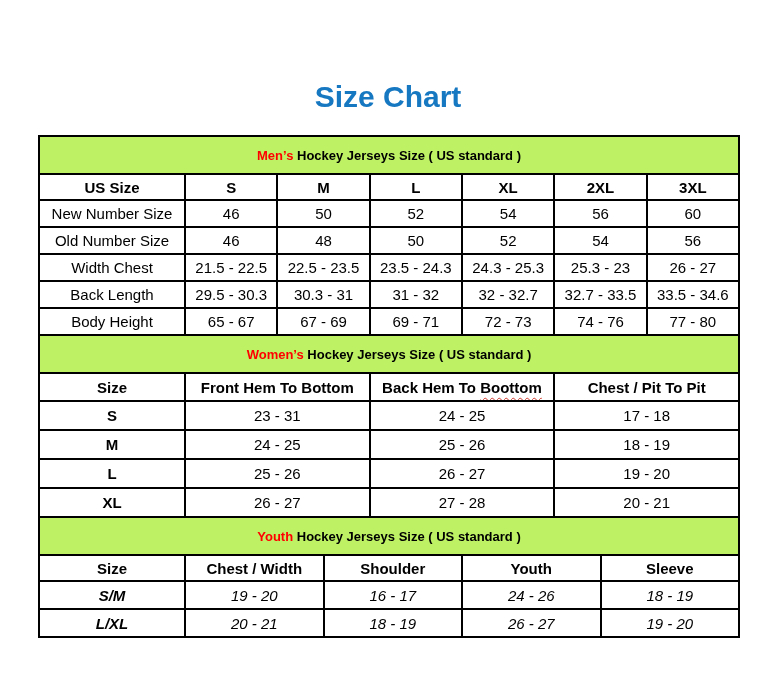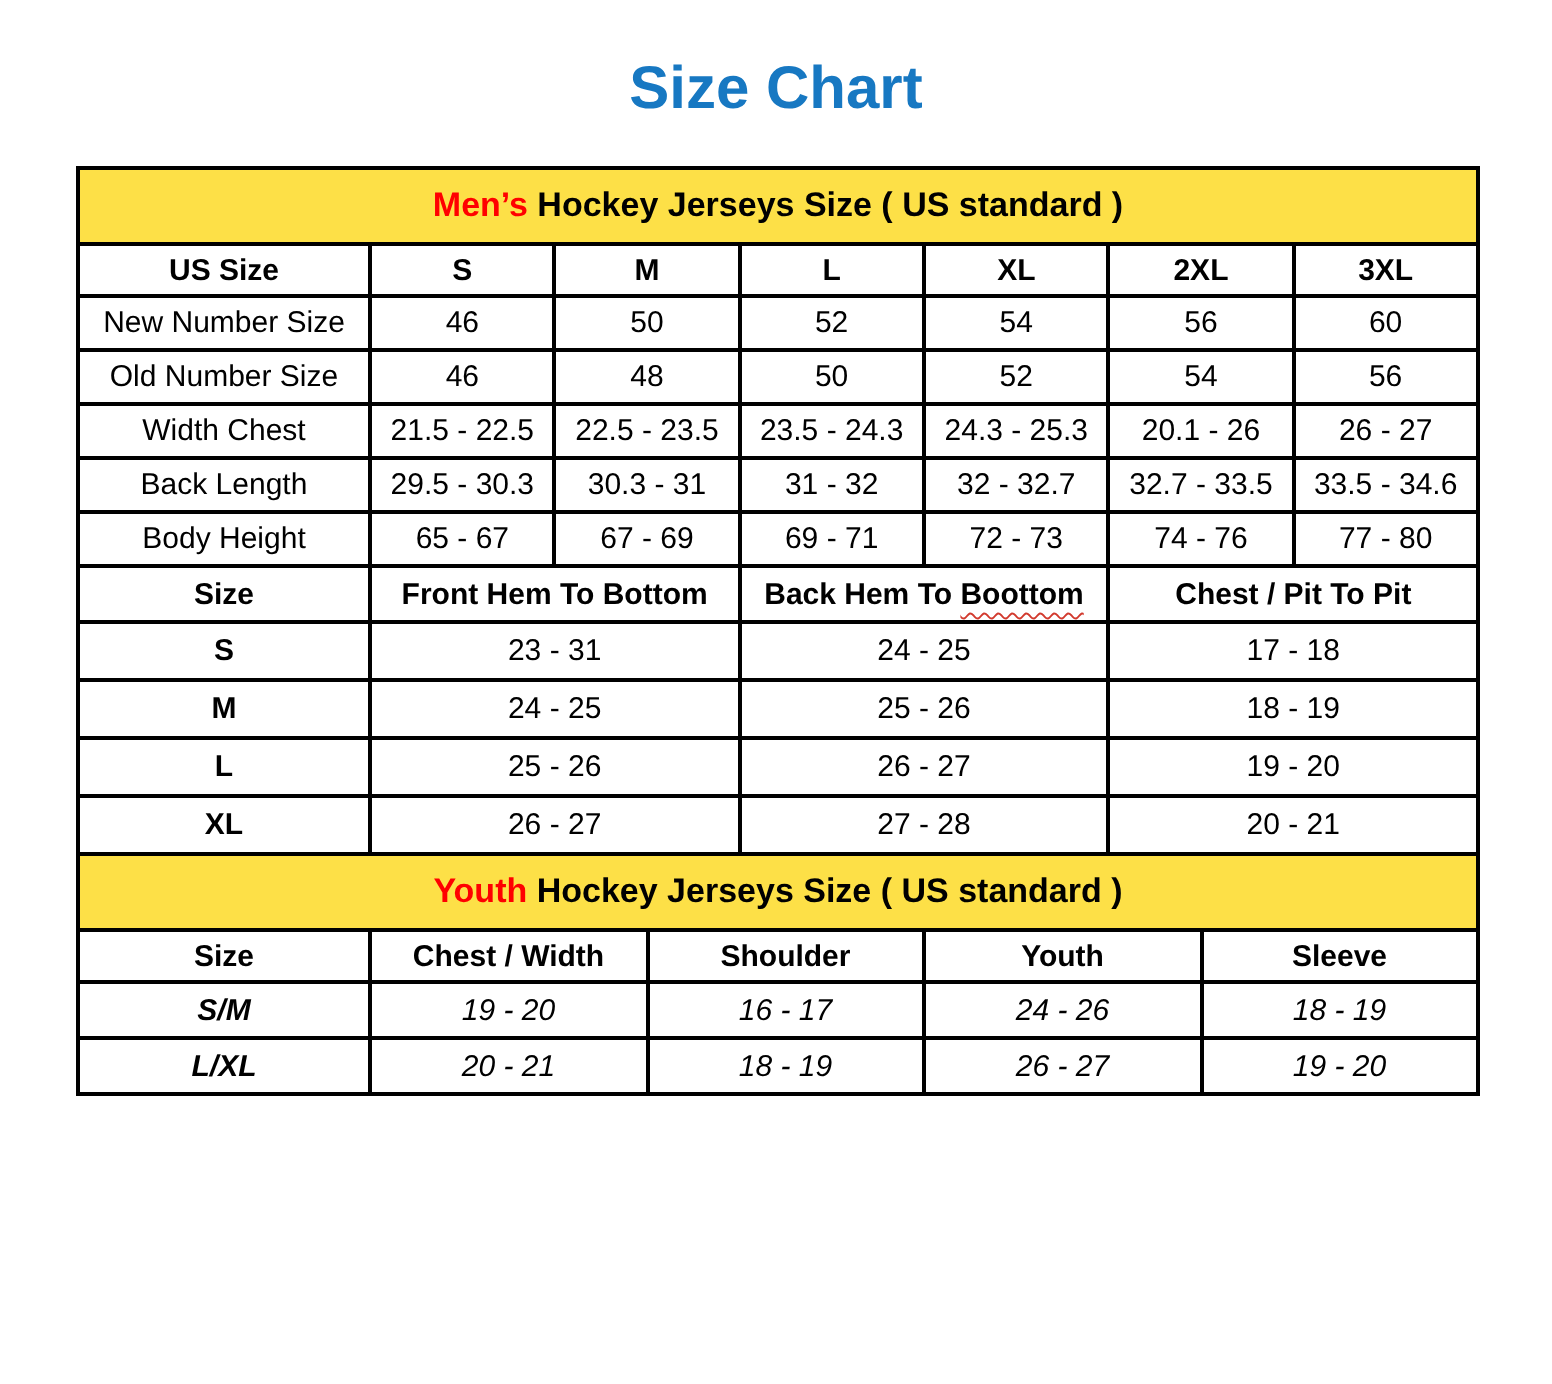--- a/index.html
+++ b/index.html
@@ -9,21 +9,21 @@
   }
   body {
     width: 776px;
     height: 692px;
     font-family: "Liberation Sans", sans-serif;
     color: #000;
     overflow: hidden;
   }
   .page-title {
     margin: 0;
-    padding-top: 28px;
+    padding-top: 80px;
     text-align: center;
     color: #1778C2;
     font-size: 30px;
     font-weight: 700;
     letter-spacing: 0px;
   }
   .tables-wrap {
     margin: 21px 0 0 38px;
     width: 702px;
   }
@@ -37,22 +37,22 @@
     border: 2px solid #000;
     text-align: center;
     vertical-align: middle;
     padding: 0 2px;
     font-size: 15px;
     font-weight: 400;
     white-space: nowrap;
     overflow: hidden;
   }
   tr.section-head th {
-    background: #fde047;
-    font-size: 17px;
+    background: #bef264;
+    font-size: 13px;
     font-weight: 700;
     height: 36px;
   }
   .red-part { color: #FF0000; }
   tr.col-head th { font-weight: 700; height: 24px; }
   tbody th { font-weight: 700; }
   #mens-table tbody th { font-weight: 400; }
   #mens-table tbody tr { height: 27px; }
   #womens-table tbody tr { height: 29px; }
   #womens-table tr.col-head th { height: 26px; }
@@ -116,21 +116,21 @@
           <td>52</td>
           <td>54</td>
           <td>56</td>
         </tr>
         <tr>
           <th>Width Chest</th>
           <td>21.5 - 22.5</td>
           <td>22.5 - 23.5</td>
           <td>23.5 - 24.3</td>
           <td>24.3 - 25.3</td>
-          <td>20.1 - 26</td>
+          <td>25.3 - 23</td>
           <td>26 - 27</td>
         </tr>
         <tr>
           <th>Back Length</th>
           <td>29.5 - 30.3</td>
           <td>30.3 - 31</td>
           <td>31 - 32</td>
           <td>32 - 32.7</td>
           <td>32.7 - 33.5</td>
           <td>33.5 - 34.6</td>
@@ -148,20 +148,25 @@
   </table>
 
   <table id="womens-table">
     <colgroup>
         <col style="width: 146px;">
         <col>
         <col>
         <col>
       </colgroup>
     <thead>
+      <tr class="section-head">
+        <th colspan="4">
+          <span class="red-part">Women’s</span><span> Hockey Jerseys Size ( US standard )</span>
+        </th>
+      </tr>
       <tr class="col-head">
           <th>Size</th>
           <th>Front Hem To Bottom</th>
           <th>Back Hem To <span class="squiggle">Boottom</span></th>
           <th>Chest / Pit To Pit</th>
         </tr>
     </thead>
     <tbody>
         <tr>
           <th>S</th>

